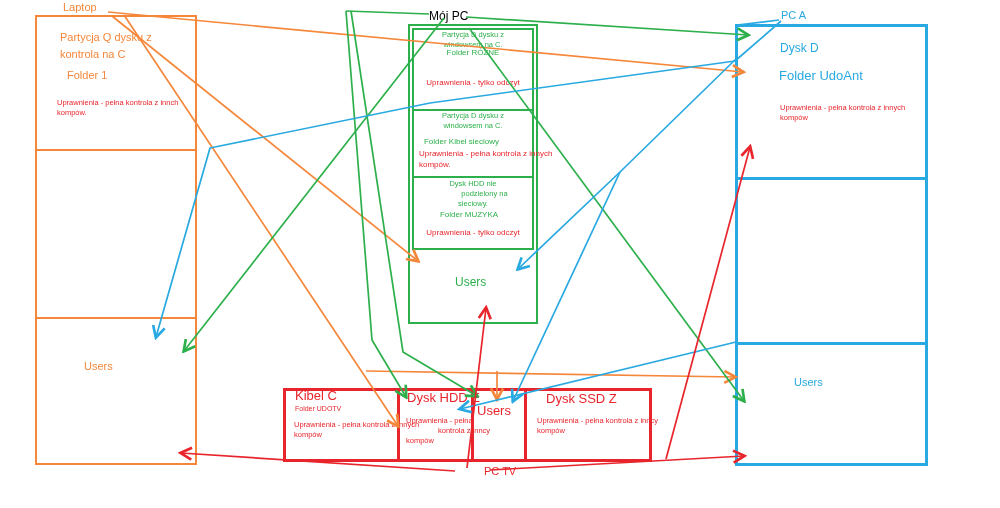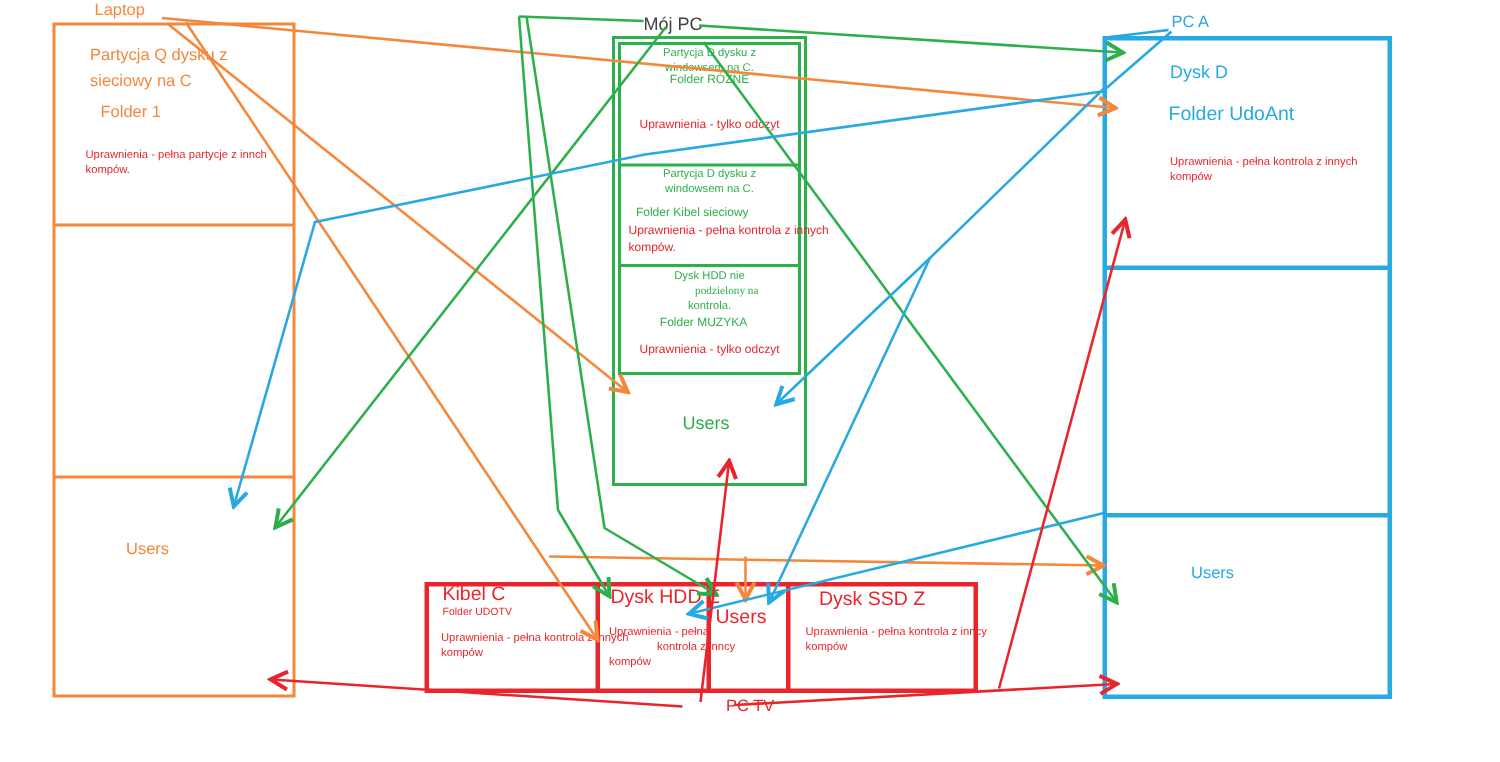--- a/index.html
+++ b/index.html
@@ -14,43 +14,43 @@
 </head>
 <body>
 
 <div class="canvas">
 
   <div class="box" style="left:35px;top:15px;width:162px;height:450px;border:2px solid #F5873B;"></div>
   <div class="hline" style="left:36px;top:149px;width:160px;height:2px;background:#F5873B;"></div>
   <div class="hline" style="left:36px;top:317px;width:160px;height:2px;background:#F5873B;"></div>
   <div class="t" style="left:63px;top:1px;font-size:11px;color:#F5873B;">Laptop</div>
   <div class="t" style="left:60px;top:31px;font-size:11px;color:#F5873B;">Partycja Q dysku z</div>
-  <div class="t" style="left:60px;top:48px;font-size:11px;color:#F5873B;">sieciowy na C</div>
+  <div class="t" style="left:60px;top:48px;font-size:11px;color:#F5873B;">kontrola na C</div>
   <div class="t" style="left:67px;top:69px;font-size:11px;color:#F5873B;">Folder 1</div>
-  <div class="t" style="left:57px;top:99px;font-size:7.5px;color:#E8252C;">Uprawnienia - pełna partycje z innch</div>
+  <div class="t" style="left:57px;top:99px;font-size:7.5px;color:#E8252C;">Uprawnienia - pełna kontrola z innch</div>
   <div class="t" style="left:57px;top:109px;font-size:7.5px;color:#E8252C;">kompów.</div>
   <div class="t" style="left:84px;top:360px;font-size:11px;color:#F5873B;">Users</div>
 
   <div class="box" style="left:408px;top:24px;width:130px;height:300px;border:2px solid #2DB04B;"></div>
   <div class="box" style="left:412px;top:28px;width:122px;height:222px;border:2px solid #2DB04B;"></div>
   <div class="hline" style="left:413px;top:109px;width:120px;height:2px;background:#2DB04B;"></div>
   <div class="hline" style="left:413px;top:176px;width:120px;height:2px;background:#2DB04B;"></div>
-  <div class="t" style="left:429px;top:10px;font-size:12px;color:#404040;">Mój PC</div>
+  <div class="t" style="left:429px;top:10px;font-size:12px;color:#000000;">Mój PC</div>
   <div class="t tc" style="left:408px;width:130px;top:31px;font-size:7.5px;color:#2DB04B;">Partycja D dysku z</div>
   <div class="t tc" style="left:408px;width:130px;top:41px;font-size:7.5px;color:#2DB04B;">windowsem na C.</div>
   <div class="t tc" style="left:408px;width:130px;top:48px;font-size:8px;color:#2DB04B;">Folder RÓŻNE</div>
   <div class="t tc" style="left:408px;width:130px;top:78px;font-size:8px;color:#E8252C;">Uprawnienia - tylko odczyt</div>
   <div class="t tc" style="left:408px;width:130px;top:112px;font-size:7.5px;color:#2DB04B;">Partycja D dysku z</div>
   <div class="t tc" style="left:408px;width:130px;top:122px;font-size:7.5px;color:#2DB04B;">windowsem na C.</div>
   <div class="t tc" style="left:408px;width:107px;top:137px;font-size:8px;color:#2DB04B;">Folder Kibel sieciowy</div>
   <div class="t" style="left:419px;top:149px;font-size:8px;color:#E8252C;">Uprawnienia - pełna kontrola z innych</div>
   <div class="t" style="left:419px;top:160px;font-size:8px;color:#E8252C;">kompów.</div>
   <div class="t tc" style="left:408px;width:130px;top:180px;font-size:7.5px;color:#2DB04B;">Dysk HDD nie</div>
-  <div class="t tc" style="left:408px;width:153px;top:190px;font-size:7.5px;color:#2DB04B;font-family:Liberation Serif, serif;">podzielony na</div>
-  <div class="t tc" style="left:408px;width:130px;top:200px;font-size:7.5px;color:#2DB04B;">kontrola.</div>
+  <div class="t tc" style="left:408px;width:153px;top:190px;font-size:7.5px;color:#2DB04B;">podzielony na</div>
+  <div class="t tc" style="left:408px;width:130px;top:200px;font-size:7.5px;color:#2DB04B;">sieciowy.</div>
   <div class="t tc" style="left:404px;width:130px;top:210px;font-size:8px;color:#2DB04B;">Folder MUZYKA</div>
   <div class="t tc" style="left:408px;width:130px;top:228px;font-size:8px;color:#E8252C;">Uprawnienia - tylko odczyt</div>
   <div class="t" style="left:455px;top:276px;font-size:12px;color:#2DB04B;">Users</div>
 
   <div class="box" style="left:735px;top:24px;width:193px;height:442px;border:3px solid #29A9E1;"></div>
   <div class="hline" style="left:737px;top:177px;width:189px;height:3px;background:#29A9E1;"></div>
   <div class="hline" style="left:737px;top:342px;width:189px;height:3px;background:#29A9E1;"></div>
   <div class="t" style="left:781px;top:9px;font-size:11px;color:#29A9E1;">PC A</div>
   <div class="t" style="left:780px;top:42px;font-size:12px;color:#29A9E1;">Dysk D</div>
   <div class="t" style="left:779px;top:69px;font-size:13px;color:#29A9E1;">Folder UdoAnt</div>

